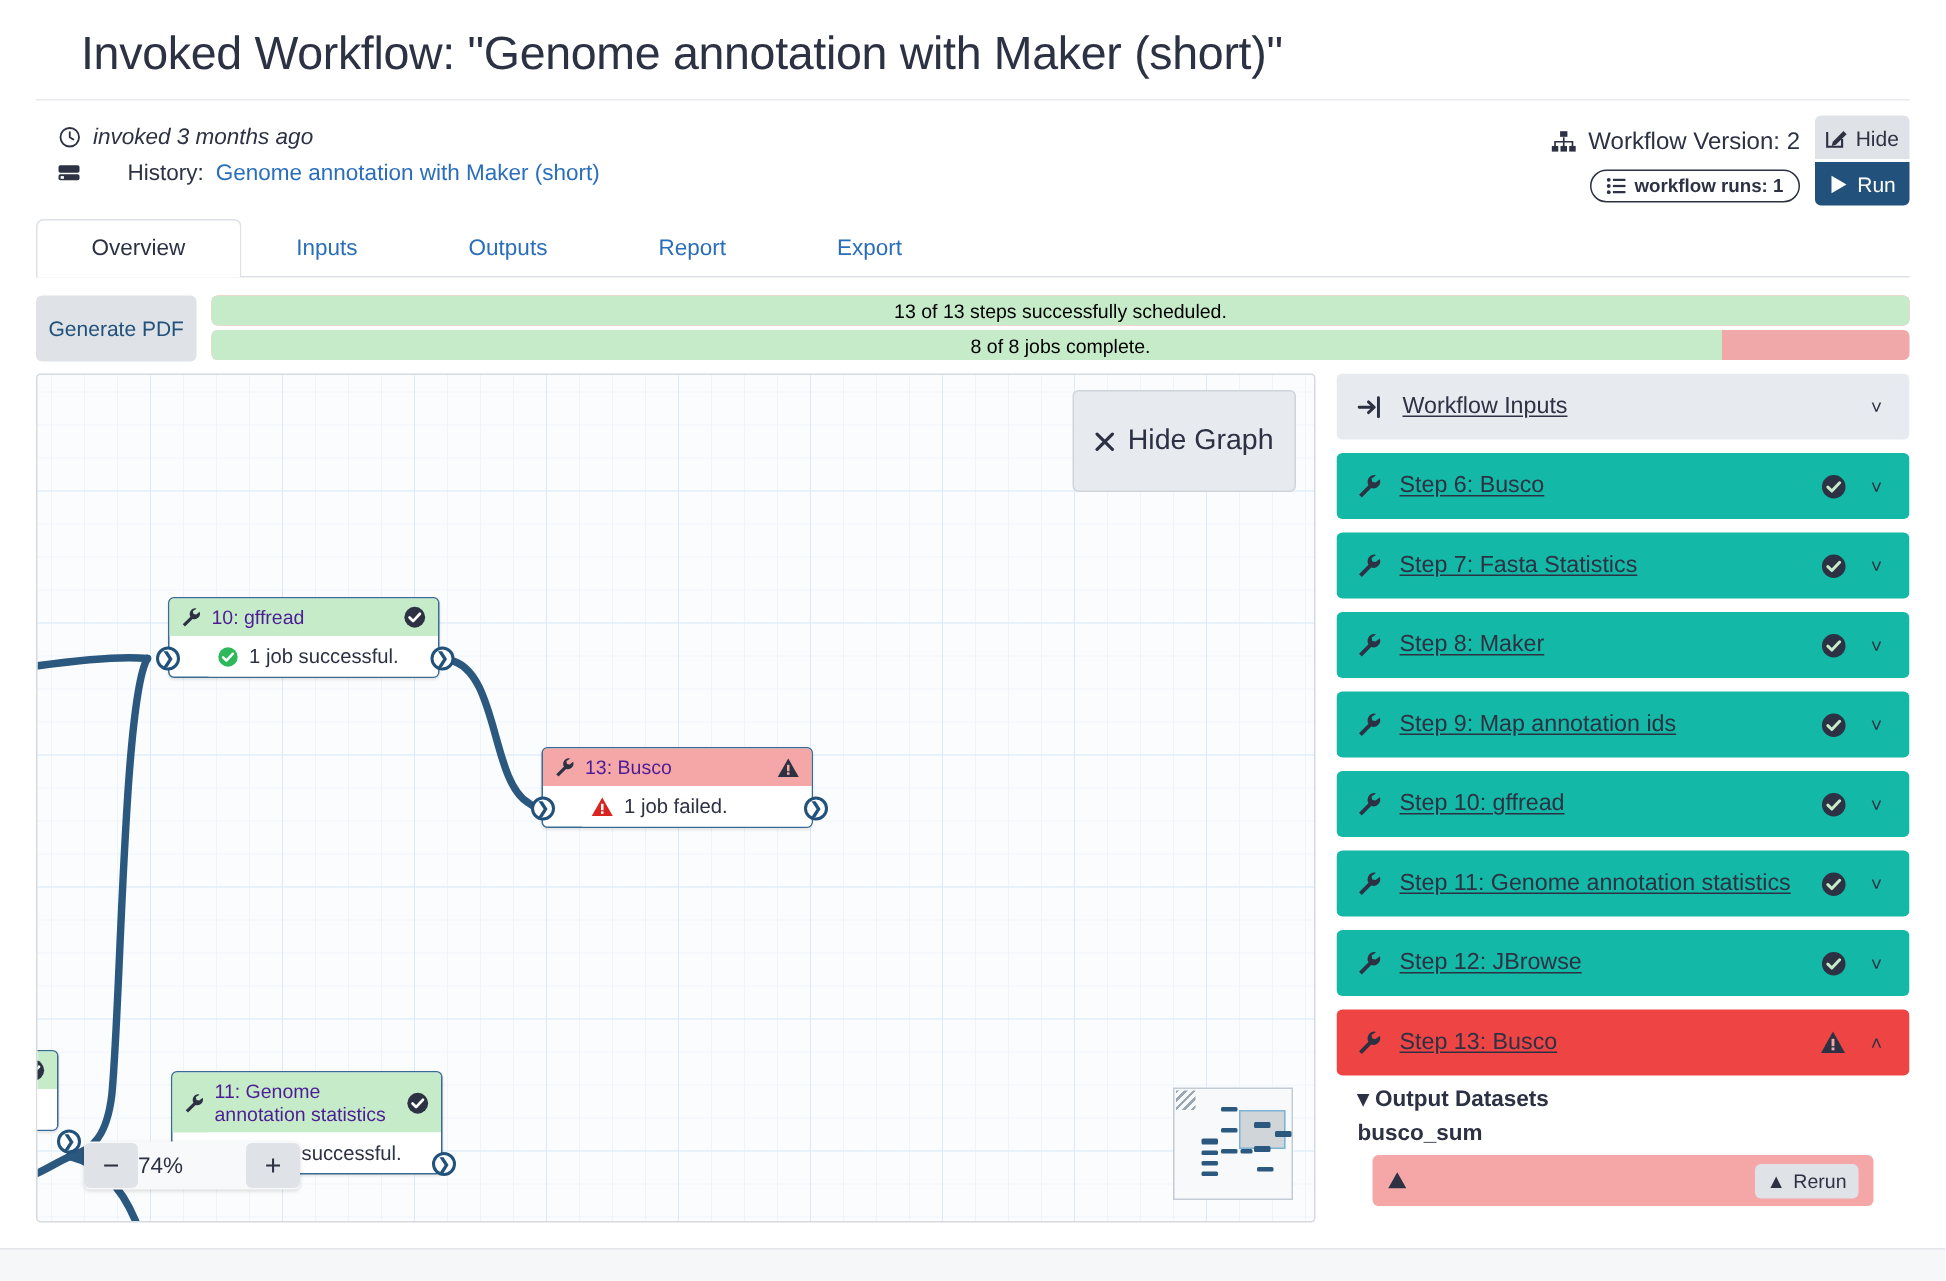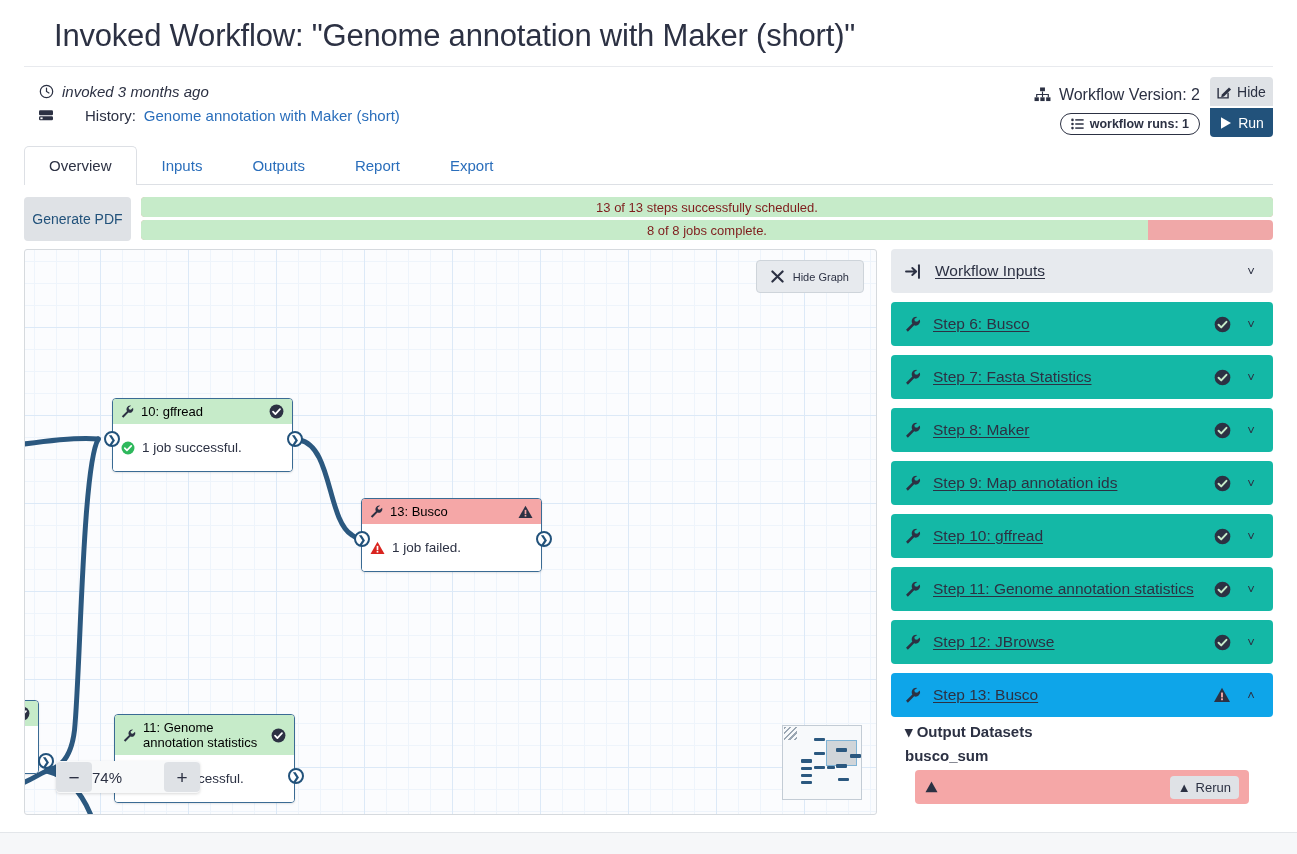--- a/index.html
+++ b/index.html
@@ -63,21 +63,21 @@
     font-family:inherit; margin-top:2px;
   }
 
   
   .tabs {
     position:relative; margin: 8px 24px 0 24px;
     border-bottom:1px solid #dde0e5; height:40px;
     display:flex; align-items:flex-end; gap:0;
   }
   .tab {
-    padding: 9px 24px; font-size:15px; color:#2a6ebb; cursor:pointer;
+    padding: 9px 36px; font-size:15px; color:#2a6ebb; cursor:pointer;
     border:1px solid transparent; border-bottom:none;
     border-radius:5px 5px 0 0; margin-bottom:-1px; background:transparent;
     line-height:20px;
   }
   .tab.active {
     color:#2c3143; background:#fff;
     border-color:#dde0e5 #dde0e5 #fff;
   }
 
   
@@ -91,21 +91,21 @@
   }
   .bars { flex:1; display:flex; flex-direction:column; gap:3px; }
   .bar {
     position:relative; height:20px; border-radius:4px; overflow:hidden;
     background:#f0a8a8; display:flex; align-items:center; justify-content:center;
   }
   .bar .fill {
     position:absolute; left:0; top:0; bottom:0; background:#c6ebc9;
   }
   .bar .bar-label {
-    position:relative; z-index:2; font-size:13px; color:#7f1d1d;
+    position:relative; z-index:2; font-size:13px; color:#000000;
   }
 
   
   .body-split {
     display:flex; gap:14px; margin: 8px 24px 0 24px; height:566px;
   }
 
   
   .graph-panel {
     position:relative; flex:1; border:1px solid #d6dade; border-radius:3px;
@@ -116,43 +116,43 @@
       linear-gradient(to right, #eef4fb 1px, transparent 1px),
       linear-gradient(to bottom, #eef4fb 1px, transparent 1px);
     background-size: 88px 88px, 88px 88px, 22px 22px, 22px 22px;
     background-position: -13px 1px, 1px -11px, -13px 1px, 1px -11px;
     overflow:hidden;
   }
   .hide-graph-btn {
     position:absolute; right:12px; top:10px; z-index:20;
     display:flex; align-items:center; gap:9px;
     background:#e7eaee; border:1px solid #ced4da; border-radius:4px;
-    padding:9px 14px; font-size:11px; color:#2c3143; cursor:pointer;
+    padding:22px 14px; font-size:19px; color:#2c3143; cursor:pointer;
     font-family:inherit;
   }
 
   .gsvg { position:absolute; left:0; top:0; width:100%; height:100%; z-index:1; }
 
   .node {
     position:absolute; z-index:5;
     background:#fff; border:1px solid #3a6b94; border-radius:4px;
     box-shadow:0 1px 2px rgba(0,0,0,0.10);
     font-size:13px;
   }
   .node .nhead {
     display:flex; align-items:center; gap:7px;
     padding:5px 8px; border-radius:3px 3px 0 0;
-    font-size:13px; color:#000000;
+    font-size:13px; color:#4c1d95;
   }
   .node .nhead .wrench { flex:0 0 auto; }
   .node .nhead .ntitle { flex:1; }
   .node .nbody {
     display:flex; align-items:center; gap:7px;
-    padding:16px 8px; font-size:13.5px; color:#2c3143;
-    background:#fff; border-radius:0 0 3px 3px;
+    padding:6px 8px; font-size:13.5px; color:#2c3143;
+    background:#fff; border-radius:0 0 3px 3px;margin-left:24px;
   }
   .node.ok .nhead { background:#c6ebc9; }
   .node.err .nhead { background:#f5a7a7; }
 
   .port {
     position:absolute; width:16px; height:16px; border-radius:50%;
     background:#fff; border:2px solid #22527b; z-index:6;
     display:flex; align-items:center; justify-content:center;
     color:#22527b; font-size:10px; font-weight:bold;
   }
@@ -189,21 +189,21 @@
   .side-panel {
     width:382px; flex:0 0 382px; overflow:hidden; position:relative;
   }
   .acc-item { margin-bottom:9px; }
   .acc-head {
     display:flex; align-items:center; gap:12px;
     border-radius:4px; padding:0 14px; height:44px; cursor:pointer;
   }
   .acc-head.inputs { background:#e7eaee; }
   .acc-head.ok { background:#14b8a6; }
-  .acc-head.err { background:#0ea5e9; }
+  .acc-head.err { background:#ef4444; }
   .acc-head .alabel {
     flex:1; font-size:15.5px; color:#2c3143;
     text-decoration:underline; text-underline-offset:2px;
   }
   .acc-head .status { display:flex; align-items:center; }
   .acc-head .chev { font-size:13px; color:#2c3143; width:16px; text-align:center; }
 
   .acc-body { padding: 6px 14px 0 14px; }
   .out-head { font-size:15px; font-weight:bold; color:#2c3143; margin-bottom:6px; }
   .out-name { font-size:15px; font-weight:bold; color:#2c3143; margin-bottom:6px; }

